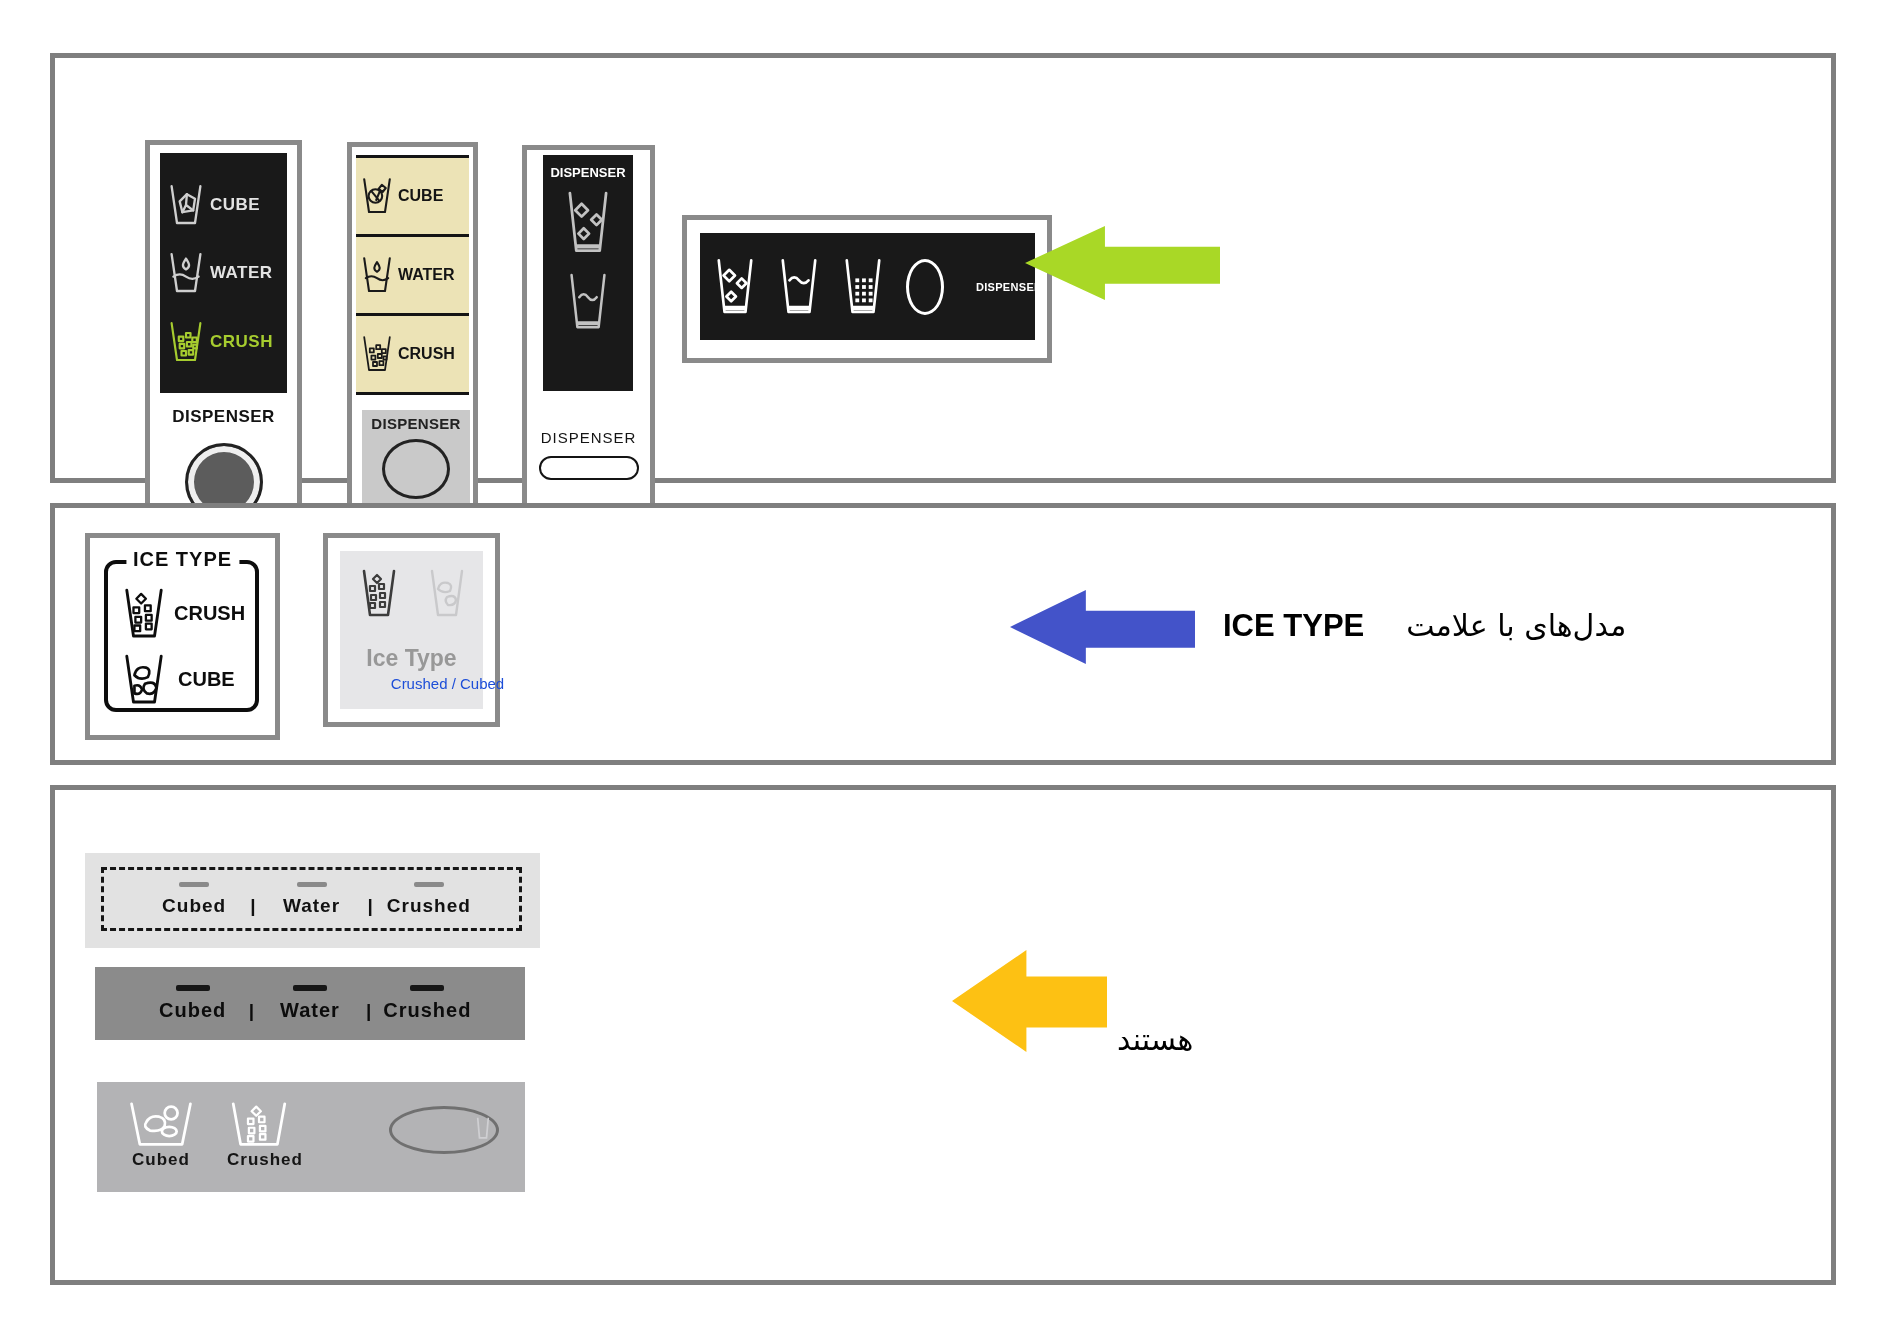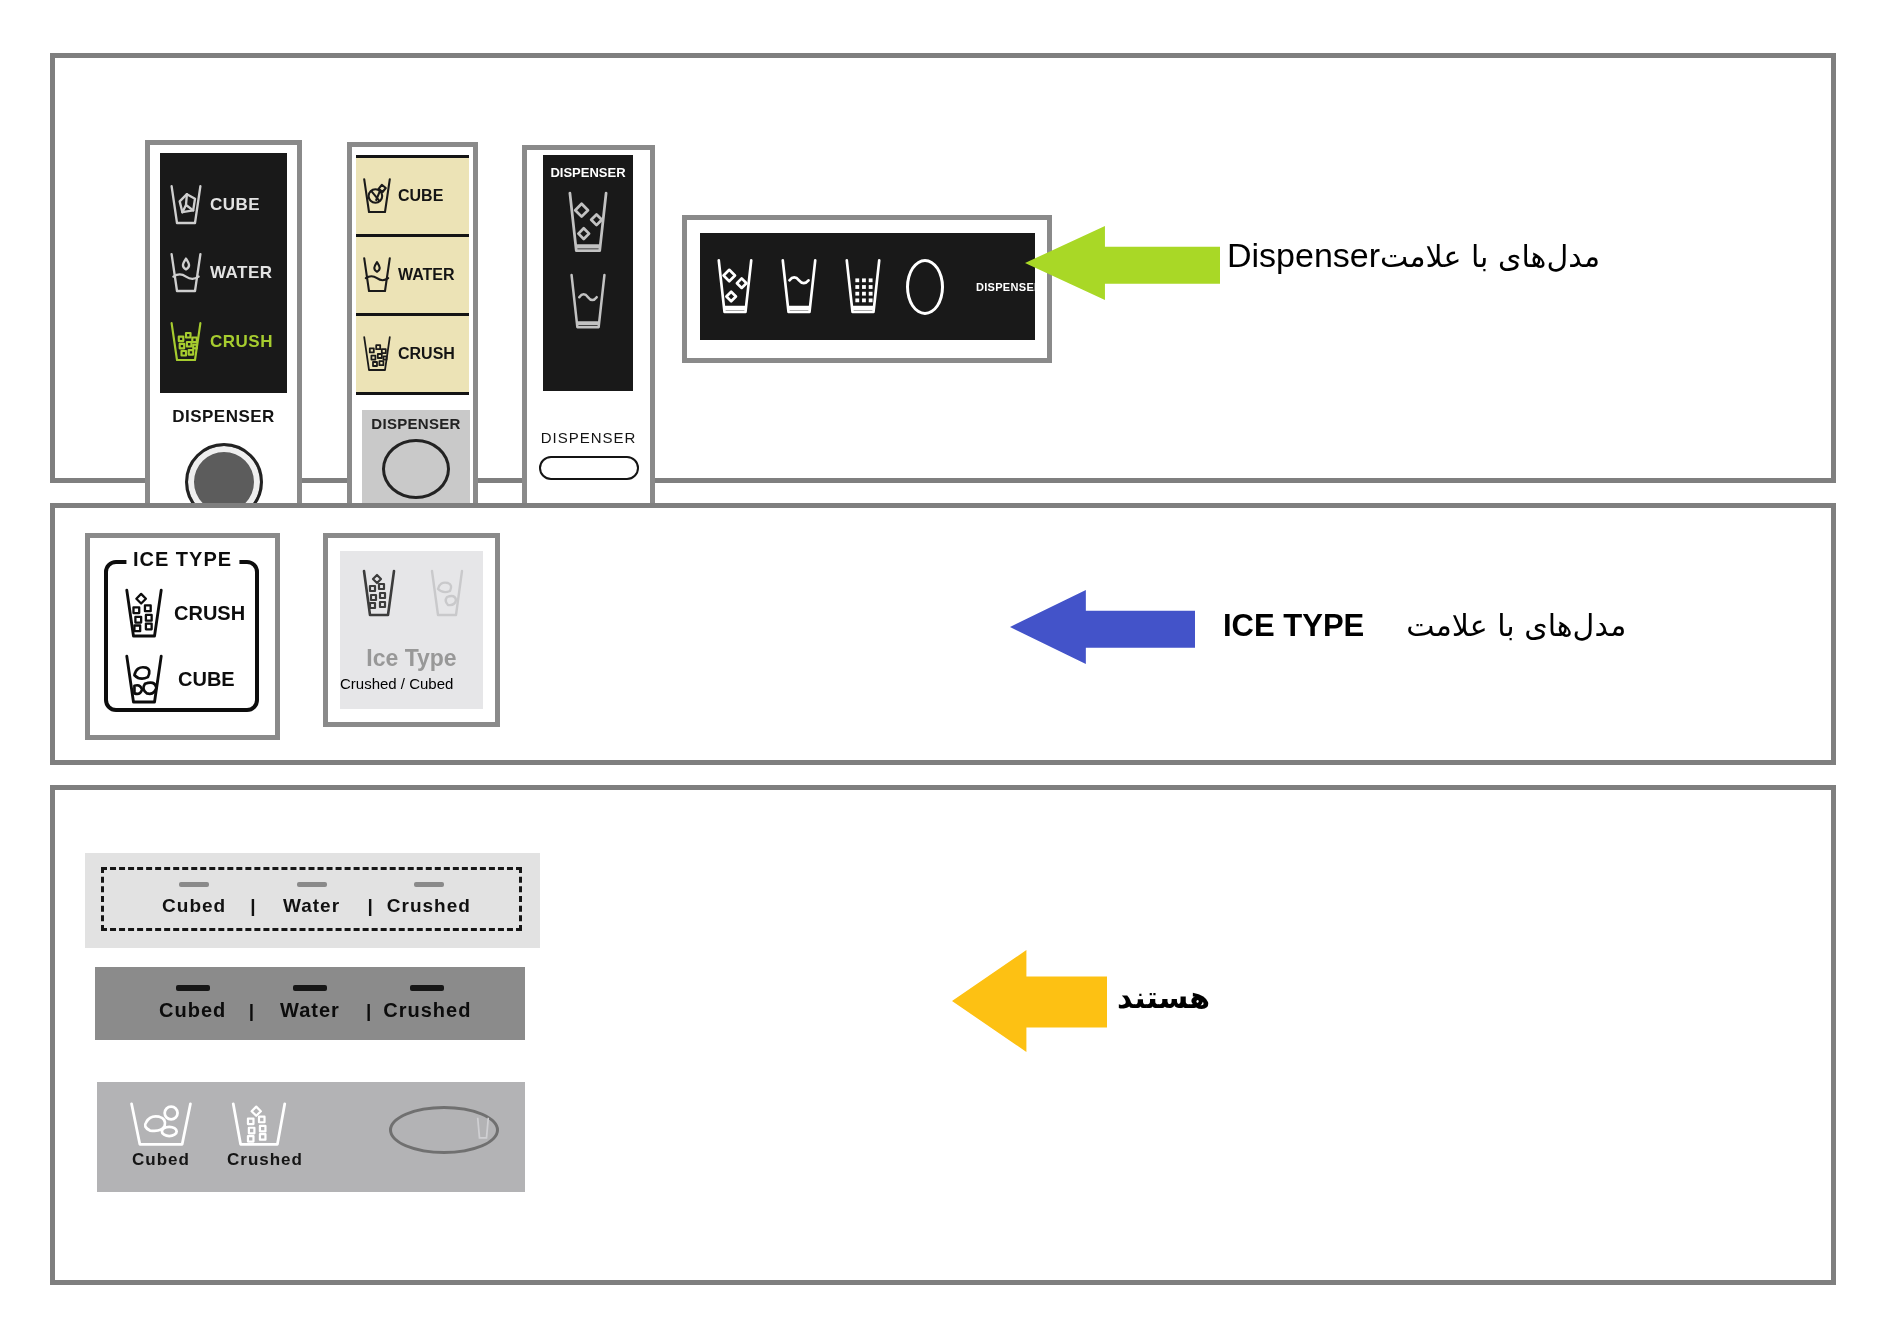--- a/index.html
+++ b/index.html
@@ -58,21 +58,21 @@
   #it1 .icon-crush{position:absolute;left:32px;top:50px;}
   #it1 .lbl-crush{position:absolute;left:84px;top:64px;font-size:20px;font-weight:700;color:#0d0d0d;}
   #it1 .icon-cube{position:absolute;left:32px;top:116px;}
   #it1 .lbl-cube{position:absolute;left:88px;top:130px;font-size:20px;font-weight:700;color:#0d0d0d;}
 
   #it2{left:323px;top:533px;width:177px;height:194px;}
   #it2 .inner{position:absolute;left:12px;top:13px;width:143px;height:158px;background:#e6e6e8;}
   #it2 .ic1{position:absolute;left:20px;top:18px;}
   #it2 .ic2{position:absolute;left:88px;top:18px;}
   #it2 .t1{position:absolute;top:94px;width:100%;text-align:center;font-size:23px;font-weight:700;color:#989898;}
-  #it2 .t2{position:absolute;top:124px;width:100%;text-align:left;font-size:15px;color:#000000;}
+  #it2 .t2{position:absolute;top:124px;width:100%;text-align:center;font-size:15px;color:#1d4ed8;padding-left:36px;}
 
   
   #st1{position:absolute;left:85px;top:853px;width:455px;height:95px;background:#e2e2e2;}
   #st1 .dashed{position:absolute;left:16px;top:14px;width:421px;height:64px;border:3px dashed #161616;
       box-sizing:border-box;display:flex;align-items:center;justify-content:center;}
   .s-item{display:flex;flex-direction:column;align-items:center;gap:8px;width:112px;}
   .s-dash{width:30px;height:5px;background:#8a8a8a;border-radius:2px;}
   #st1 .s-lbl{font-size:19px;font-weight:700;letter-spacing:1px;color:#111;}
   .s-sep{font-size:19px;font-weight:700;color:#111;margin-top:14px;}
 
@@ -100,21 +100,21 @@
   .ann{position:absolute;direction:rtl;white-space:nowrap;color:#000;}
   .fa{font-family:"DejaVu Sans",sans-serif;font-size:30px;}
   #ann1{left:1227px;top:236px;}
   #ann1 .en{font-size:34px;}
   #ann2{left:1223px;top:608px;}
   #ann2 .en{font-size:31px;font-weight:700;}
   #ann2 .fa{margin-left:42px;}
   #ann3a{left:1117px;top:960px;font-weight:700;}
   #ann3a .en{font-size:30px;font-weight:700;margin:0 10px;}
   #ann3a .fa{font-weight:700;}
-  #ann3b{left:1117px;top:980px;font-weight:700;}
+  #ann3b{left:1117px;top:1022px;font-weight:400;}
 
   svg{display:block;}
   .inlsvg{display:inline-block;}
 </style>
 </head>
 <body>
 
 <div id="canvas">
 
   <div class="sec" id="sec1">
@@ -270,23 +270,20 @@
             <path d="M12 53 L32 53" stroke-width="4.5"></path>
           </svg>
         </span>
         <div class="oval"></div>
         <div class="dlabel">DISPENSER</div>
       </div>
     </div>
   </div>
 
   <div class="arrow" id="arrow1"></div>
-  <div class="ann" id="ann1">
-    <span class="fa">مدل‌های با علامت</span><span class="en">Dispenser</span>
-  </div>
 
   <div class="sec" id="sec2"></div>
 
   <div class="panel" id="it1">
     <div class="frame"></div>
     <div class="ftitle">ICE TYPE</div>
     <span class="icon-crush">
       <svg viewBox="0 0 46 54" width="44" height="52" fill="none" stroke="#0d0d0d" stroke-width="3" stroke-linejoin="round">
         <path d="M5 2 L12 50 L34 50 L41 2" stroke-linecap="round"></path>
         <path d="M20 6 l5 5 l-5 5 l-5 -5 z" stroke-width="2.4"></path>

